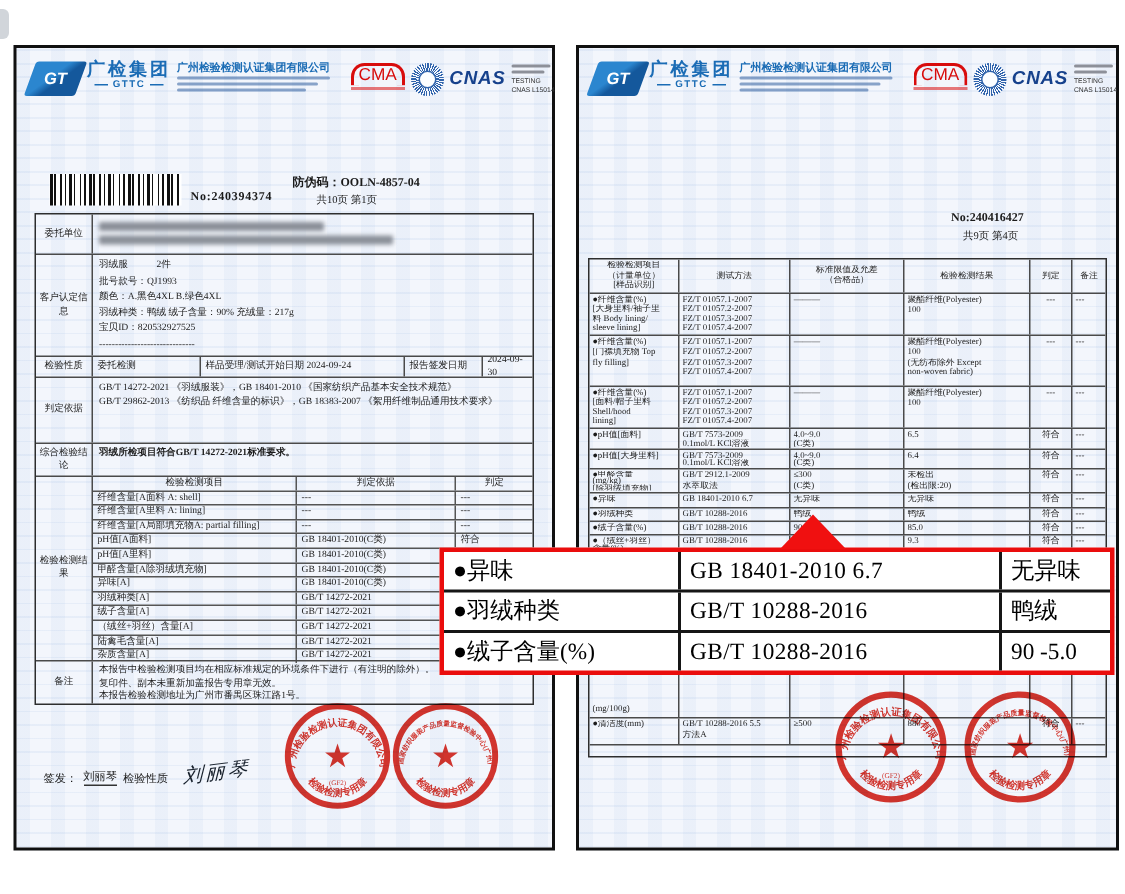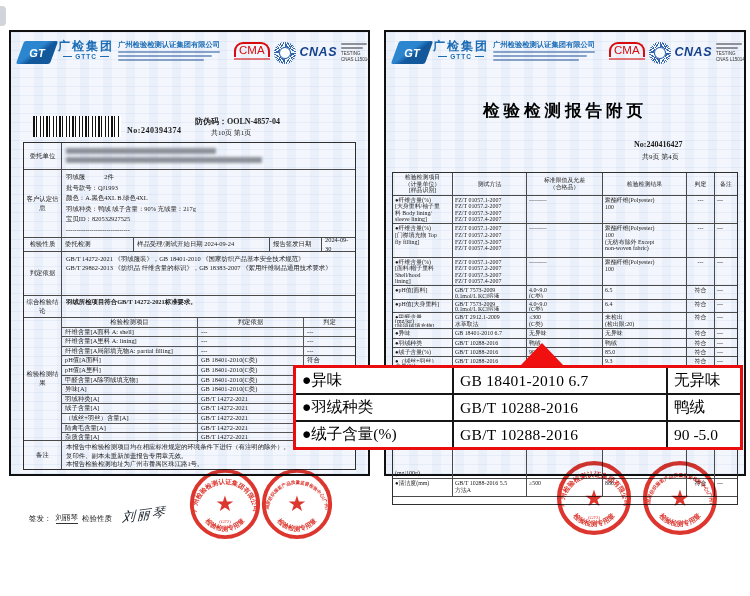--- a/index.html
+++ b/index.html
@@ -1,21 +1,21 @@
 <!DOCTYPE html>
 <html><head>
 <meta charset="utf-8">
 <style>
   html,body{margin:0;padding:0;background:#fff;}
   .canvas{position:relative;width:750px;height:596px;background:#ffffff;overflow:hidden;
           font-family:"Liberation Serif","DejaVu Serif",serif;color:#1b1b1b;}
   .corner-mark{position:absolute;left:0;top:6px;width:6px;height:20px;background:#b9bec6;border-radius:0 4px 4px 0;opacity:.65;}
 
   
-  .doc{position:absolute;top:30px;height:446px;border:2px solid #101010;box-sizing:border-box;
+  .doc{position:absolute;top:30px;height:537px;border:2px solid #101010;box-sizing:border-box;
        background-color:#f3f6fc;
        background-image:
          repeating-linear-gradient(0deg, rgba(120,160,215,.10) 0 1px, transparent 1px 9px),
          repeating-linear-gradient(90deg, rgba(120,160,215,.07) 0 9px, transparent 9px 23px);}
   .doc-left{left:9px;width:361px;}
   .doc-right{left:384px;width:362px;}
 
   
   .doc-header{position:absolute;top:7px;left:9px;right:6px;height:44px;display:flex;align-items:flex-start;gap:4px;}
   .gt-logo{width:34px;height:23px;position:relative;flex:none;margin-top:2px;}
@@ -337,21 +337,20 @@
       <div class="ilac"></div>
       <div class="cnas">CNAS</div>
       <div class="cert-info">
         <div class="cert-bar" style="width:26px"></div>
         <div class="cert-bar" style="width:22px"></div>
         <div class="cert-txt">TESTING</div>
         <div class="cert-txt">CNAS L15014</div>
       </div>
     </header>
 
-    <h1 class="doc-title">检验检测报告附页</h1>
     <div class="report-no-r">No:240416427</div>
     <div class="page-info-r">共9页 第4页</div>
 
     <div class="rtable" id="right-table">
         <div class="rrow rhead" style="height: 22px;">
           <div class="rcell cw0">
             <div class="tline">检验检测项目</div>
             <div class="tline">（计量单位）</div>
             <div class="tline">[样品识别]</div>
           </div>

